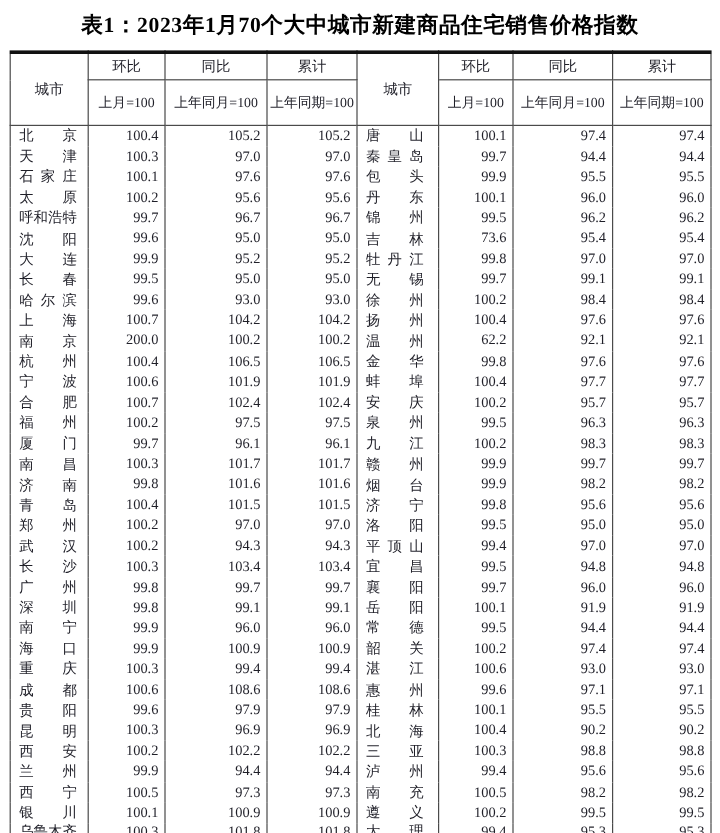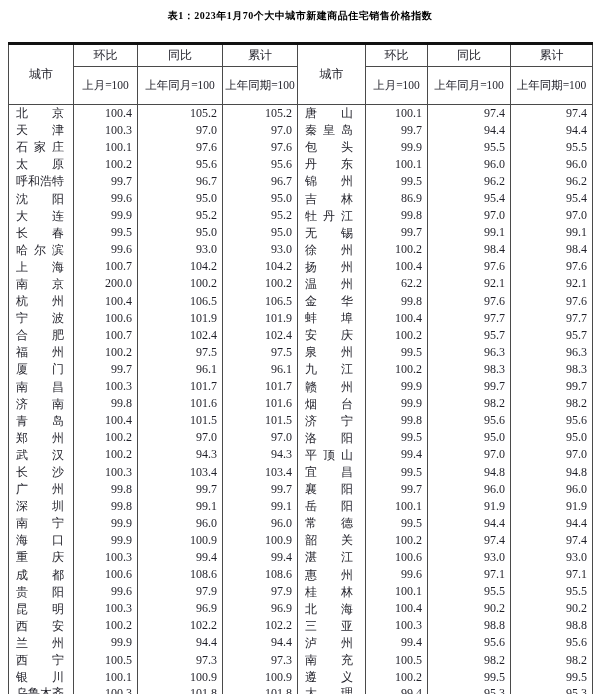--- a/index.html
+++ b/index.html
@@ -7,21 +7,21 @@
   }
   *{box-sizing:border-box; margin:0; padding:0;}
   html,body{width:600px; height:694px; overflow:hidden;}
   body{
     background:var(--bg);
     font-family:"Liberation Serif","DejaVu Serif",serif;
     color:var(--text);
   }
   .page-title{
     text-align:center;
-    font-size:10px;
+    font-size:18px;
     font-weight:bold;
     color:var(--title);
     padding-top:9px;
     letter-spacing:0.5px;
   }
   .table-wrap{
     position:absolute;
     left:8px; top:42px;
     width:584px; height:643px;
   }
@@ -220,21 +220,21 @@
           </td>
           <td class="num-cell">99.6</td>
           <td class="num-cell">95.0</td>
           <td class="num-cell">95.0</td>
           <td class="city-cell">
             <span class="city">
               <span>吉</span>
               <span>林</span>
             </span>
           </td>
-          <td class="num-cell">86.9</td>
+          <td class="num-cell">73.6</td>
           <td class="num-cell">95.4</td>
           <td class="num-cell">95.4</td>
         </tr>
         <tr>
           <td class="city-cell">
             <span class="city">
               <span>大</span>
               <span>连</span>
             </span>
           </td>

